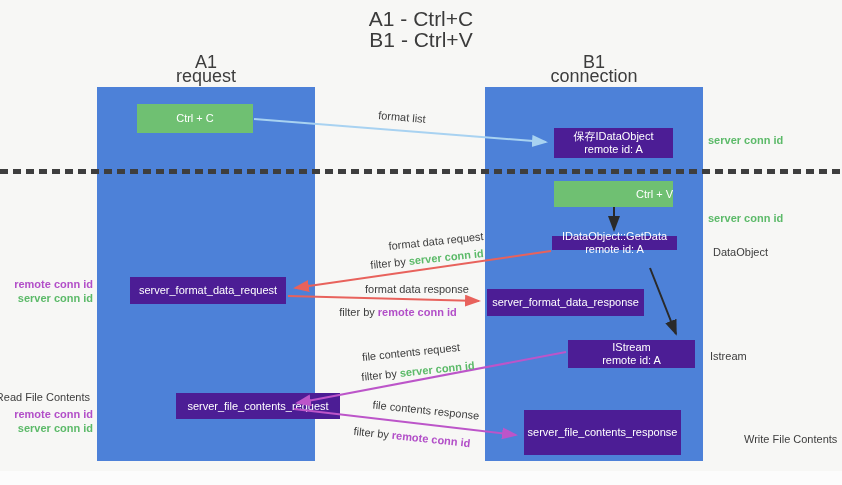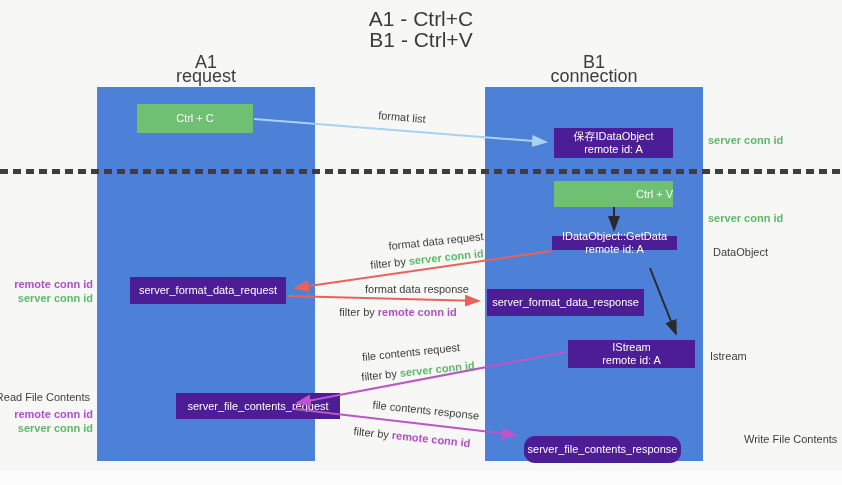--- a/index.html
+++ b/index.html
@@ -103,21 +103,21 @@
 
   <div class="node orange" style="left:568px;top:340px;width:127px;height:28px;">
     <div>IStream</div>
     <div>remote id: A</div>
   </div>
 
   <div class="node orange" style="left:128px;top:393px;width:164px;height:26px;margin-left:48px;">
     <div>server_file_contents_request</div>
   </div>
 
-  <div class="node orange" style="left:524px;top:436px;width:157px;height:27px;border-radius:11px;">
+  <div class="node orange" style="left:524px;top:410px;width:157px;height:45px;">
     <div>server_file_contents_response</div>
   </div>
 
   <svg class="arrows" width="842" height="485">
     <defs>
       <marker id="m-blue" markerWidth="9" markerHeight="8" refX="7" refY="3" orient="auto" markerUnits="strokeWidth">
         <path d="M0,0 L8,3 L0,6 z" fill="#a8d2f1"></path>
       </marker>
       <marker id="m-black" markerWidth="9" markerHeight="8" refX="7" refY="3" orient="auto" markerUnits="strokeWidth">
         <path d="M0,0 L8,3 L0,6 z" fill="#2a2a2a"></path>

